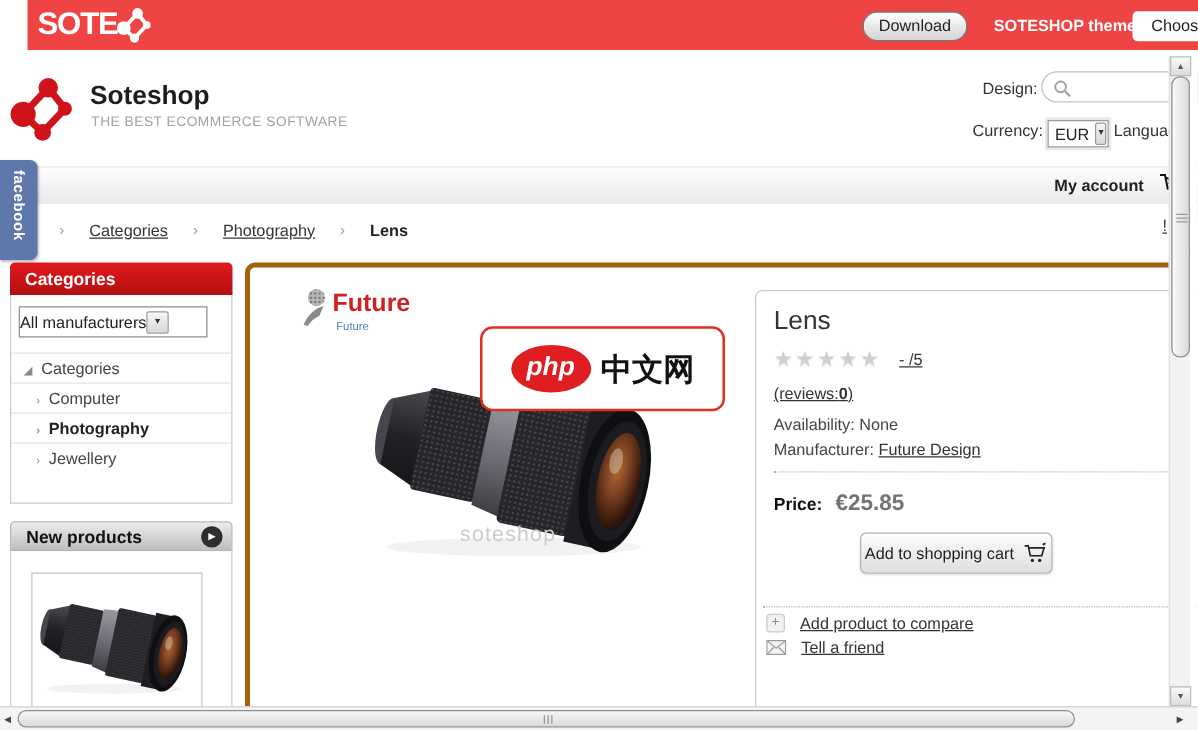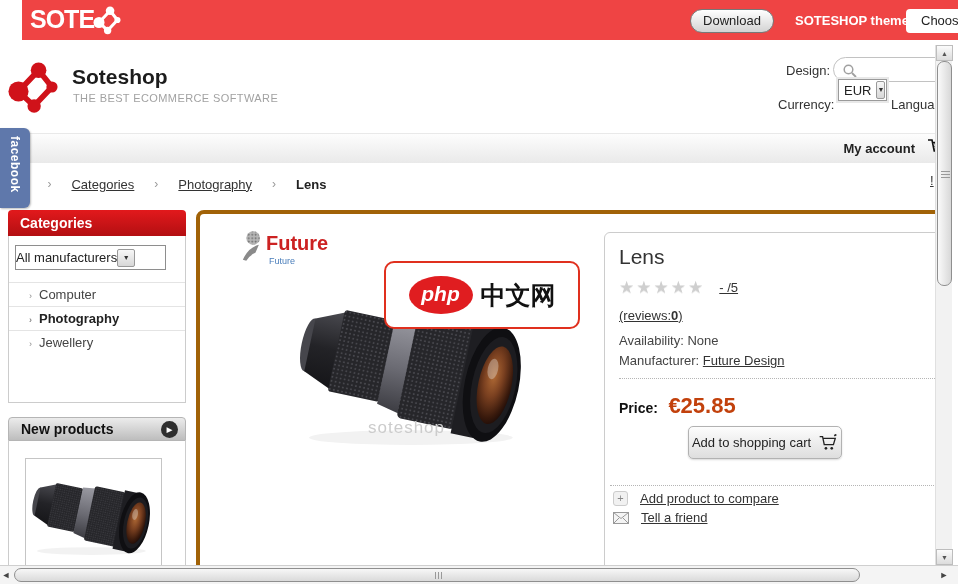--- a/index.html
+++ b/index.html
@@ -24,21 +24,21 @@
   #brand-name { position:absolute; left:72px; top:25px; font-size:21px; font-weight:bold; color:#1c1c1c; }
   #brand-tagline { position:absolute; left:73px; top:52px; font-size:11px; color:#a2a2a2; letter-spacing:.4px; }
   #search-label { position:absolute; left:786px; top:23px; font-size:13px; color:#333; }
   #search-input { position:absolute; left:833px; top:17px; width:125px; height:25px; background:#fff;
      border:1px solid #c2c2c2; border-radius:13px 0 0 13px; }
   #search-input svg { position:absolute; left:8px; top:5px; }
   #currency-label { position:absolute; left:778px; top:57px; font-size:13px; color:#333; }
   .mini-select { position:absolute; height:22px; border:1px solid #9a9a9a; background:#fff;
      display:flex; align-items:center; font-size:13px; color:#222; cursor:pointer;
      box-shadow:0 0 0 2px #e8e8e8; }
-  #currency-select { left:838px; top:39px; width:49px; }
+  #currency-select { left:838px; top:56px; width:49px; }
   .mini-select .val { padding:0 5px; flex:1; }
   .sel-btn { width:18px; height:18px; margin-right:1px; background:linear-gradient(#f7f7f7,#d7d7d7);
      border:1px solid #999; border-radius:2px; font-size:7px; color:#333; text-align:center; line-height:16px; }
   #language-label { position:absolute; left:891px; top:57px; font-size:13px; color:#333; }
 
   
   #navbar { position:absolute; left:12px; top:133px; width:958px; height:42px;
      background:linear-gradient(#fdfdfd,#e2e2e2); border-top:1px solid #e9e9e9; border-bottom:1px solid #c5c5c5; }
   #my-account { position:absolute; right:55px; top:7px; font-size:13px; font-weight:bold; color:#222; cursor:pointer; }
   #nav-cart { position:absolute; right:18px; top:3px; cursor:pointer; }
@@ -102,21 +102,21 @@
      border:1px solid #ccc; border-radius:6px; padding:12px 14px; }
   #product-name { font-size:21px; color:#333; margin-bottom:8px; }
   #rating-row { display:flex; align-items:center; gap:2px; margin-bottom:8px; }
   .star { color:#cfcfcf; font-size:17px; text-shadow:0 1px 0 #eee; }
   #rating-link { margin-left:14px; font-size:13px; }
   #reviews-link { font-size:13px; margin-bottom:10px; display:inline-block; }
   .meta-row { font-size:13px; color:#444; margin-bottom:5px; }
   .dotted { border:none; border-top:1px dotted #b5b5b5; margin:10px 0; width:318px; }
   #price-row { margin:14px 0 4px 0; }
   #price-label { font-size:14px; font-weight:bold; color:#111; }
-  #price-value { font-size:22px; font-weight:bold; color:#c2410c; margin-left:6px; }
+  #price-value { font-size:18px; font-weight:bold; color:#737373; margin-left:6px; }
   #cart-btn { position:absolute; left:83px; top:193px; width:154px; height:33px;
      background:linear-gradient(#fdfdfd,#dedede); border:1px solid #b2b2b2; border-radius:5px;
      font-size:13px; color:#222; display:flex; align-items:center; justify-content:center; gap:7px; cursor:pointer;
      box-shadow:0 1px 2px rgba(0,0,0,.15); }
   #dotted2 { position:absolute; left:5px; top:242px; width:526px; }
   #compare-row { position:absolute; left:8px; top:258px; display:flex; align-items:center; gap:12px; font-size:13px; }
   #tellfriend-row { position:absolute; left:8px; top:277px; display:flex; align-items:center; gap:12px; font-size:13px; }
   .sq-icon { width:15px; height:15px; background:#f1f1f1; border:1px solid #ccc; border-radius:3px;
      color:#888; font-size:11px; text-align:center; line-height:13px; }
 
@@ -217,20 +217,23 @@
 </div>
 
 <div id="cat-header">Categories</div>
 
 <div id="manuf-box">
   <div id="manuf-select" class="">
     <span class="val">All manufacturers</span>
     <span class="sel-btn">▼</span>
   </div>
   <div id="cat-tree">
+    <div class="tree-row lvl0">
+      <span class="t-icon">◢</span><span>Categories</span>
+    </div>
     <div class="tree-row lvl1">
       <span class="t-icon">›</span><span>Computer</span>
     </div>
     <div class="tree-row lvl1 bold">
       <span class="t-icon">›</span><span>Photography</span>
     </div>
     <div class="tree-row lvl1">
       <span class="t-icon">›</span><span>Jewellery</span>
     </div>
   </div>

